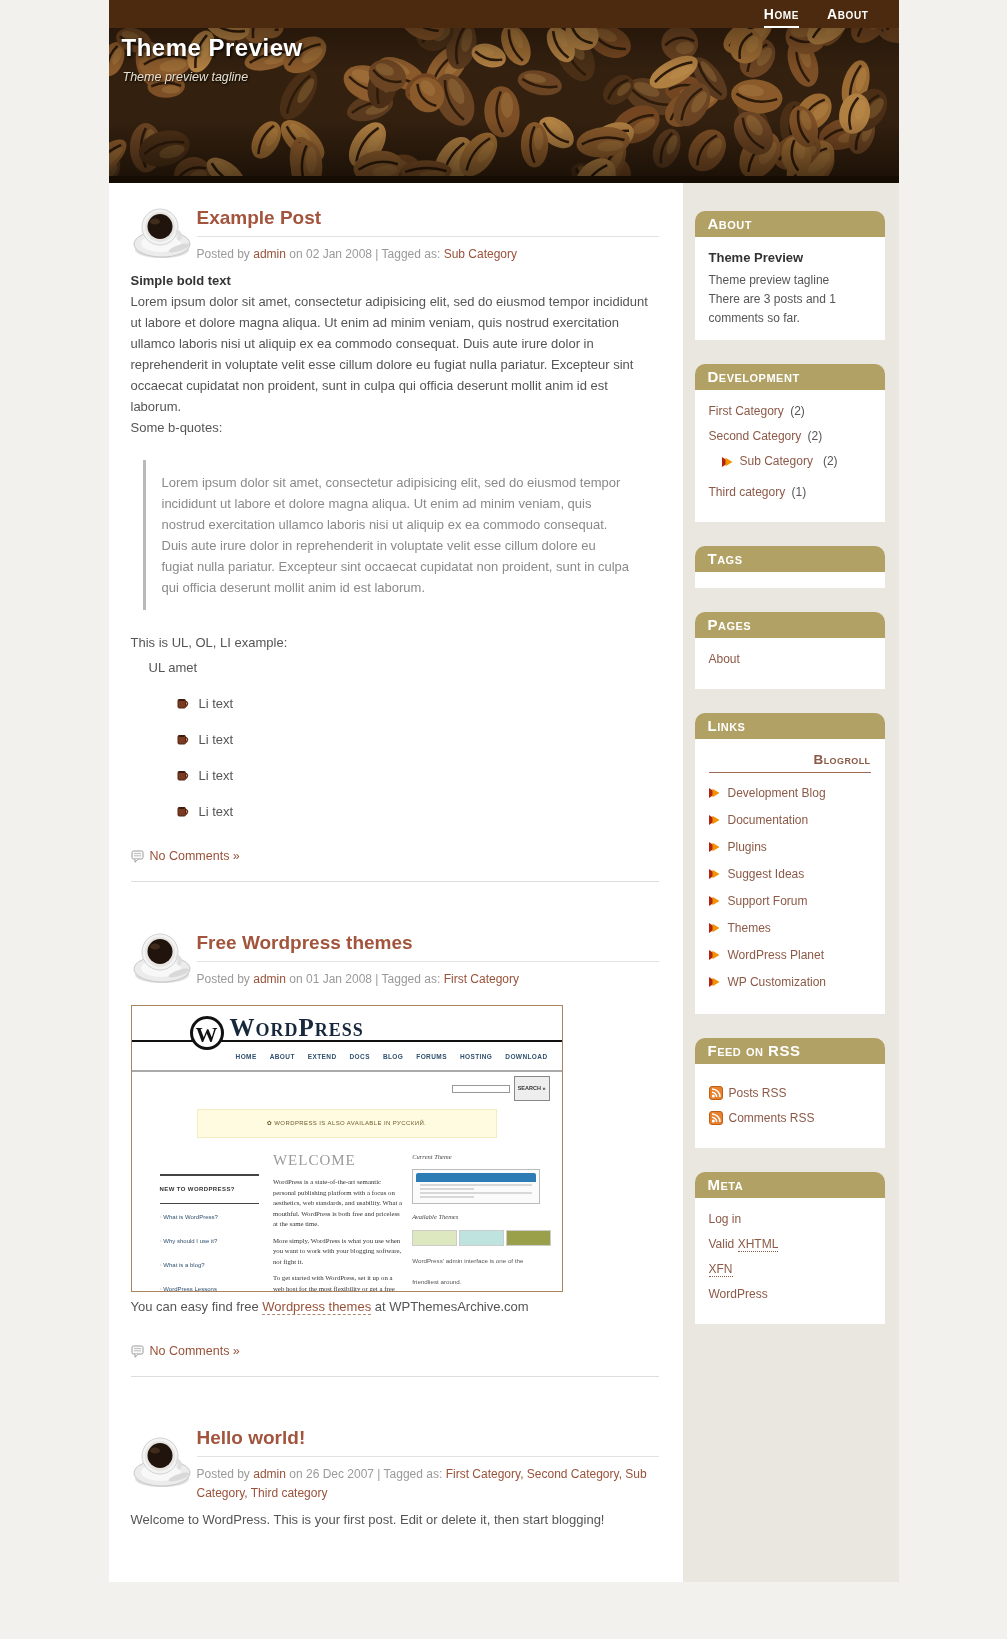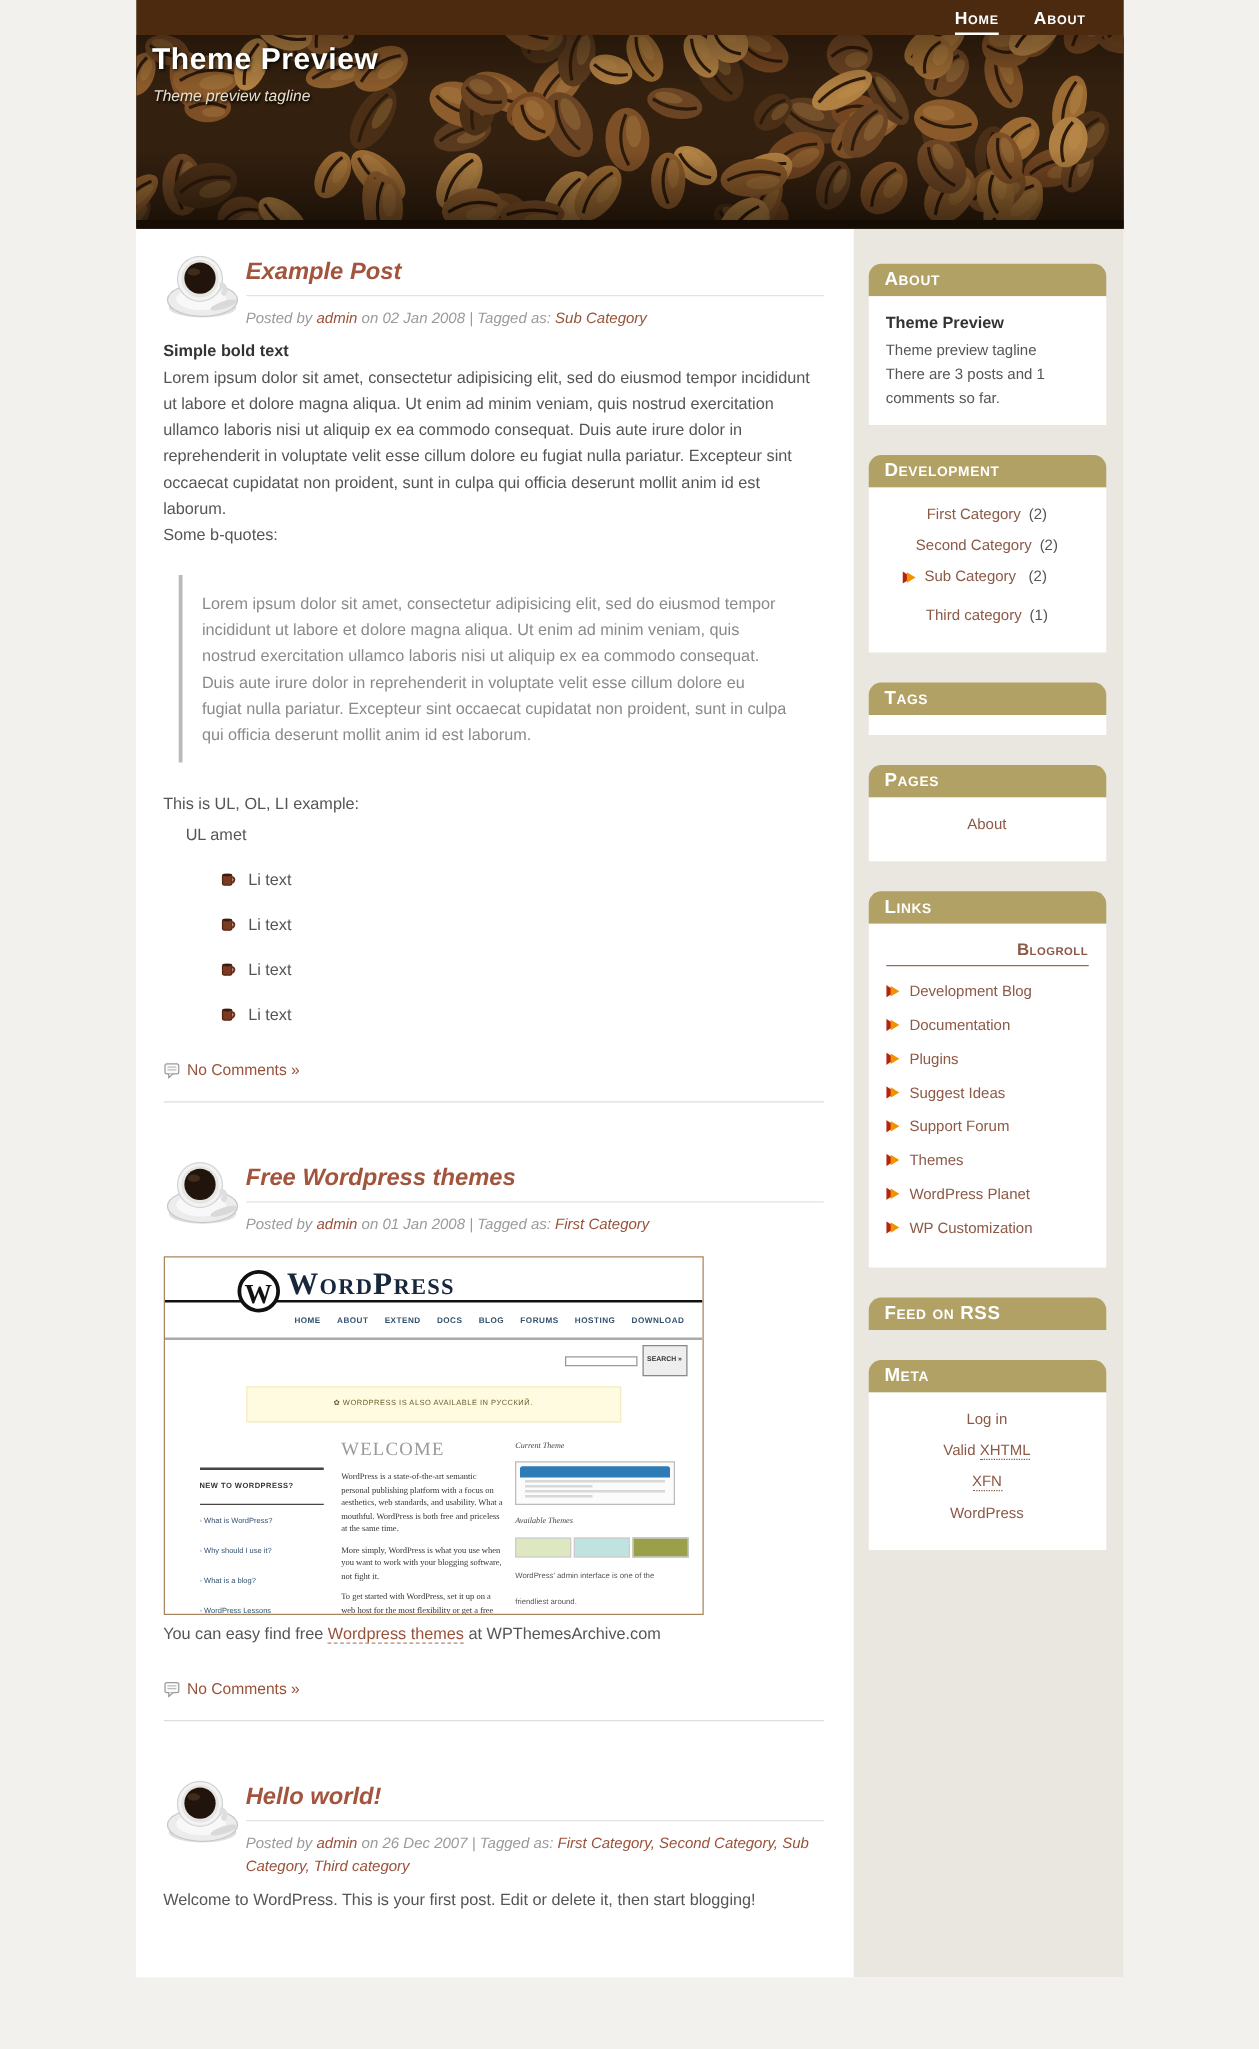--- a/index.html
+++ b/index.html
@@ -20,21 +20,21 @@
   .site-tagline { position:absolute; left:14px; top:42px; color:#e7e0cf; font-style:italic; font-size:12.5px; text-shadow:1px 1px 2px #000; }
 
   
   .main { display:flex; align-items:stretch; }
   .content { width:574px; padding:16px 24px 46px 22px; background:#fff; }
   .sidebar { width:216px; background:#e9e7df; padding:28px 14px 20px 12px; }
 
   
   .post { margin-bottom:6px; }
   .post + .post { margin-top:42px; }
-  .post-head { display:flex; align-items:flex-start;font-style:italic; }
+  .post-head { display:flex; align-items:center; }
   .cup-icon { width:62px; height:60px; flex:0 0 62px; margin:-2px 4px 0 0; }
   .post-head-txt { flex:1; padding-top:8px; }
   .post-title { margin:0; font-size:19px; font-weight:bold; color:#a3543c; padding-bottom:7px; border-bottom:1px solid #e2e2e2; cursor:pointer; }
   .post-meta { font-size:12px; color:#9a9a9a; padding-top:8px; line-height:19px; }
   .meta-link { color:#99523a; cursor:pointer; }
   .tag + .tag::before { content:", "; color:#99523a; }
   .post-body { font-size:13px; color:#555; line-height:21px; margin-top:6px; }
   .post-body p { margin:0 0; }
   .bold-heading { font-weight:bold; color:#333; margin:20px 0 0; font-size:13px; }
   blockquote.bq { margin:22px 0 22px 12px; padding:12px 28px 12px 16px; border-left:3px solid #b9b9b9; color:#8a8a8a; }
@@ -77,21 +77,21 @@
   .wps-caption { font-size:6.2px; color:#555; margin:4px 0 6px; font-family:"Liberation Sans", sans-serif; }
 
   .dashed-link { color:#99523a; border-bottom:1px dashed #b08875; cursor:pointer; }
 
   
   .sbox { margin-bottom:24px; }
   .sbox-h { background:#b2a165; color:#fff; font-variant:small-caps; font-weight:bold; font-size:15px; letter-spacing:.5px; padding:4px 13px 5px; border-radius:10px 10px 0 0; }
   .sbox-b { background:#fff; padding:11px 14px 12px; font-size:12px; color:#555; }
   .sbox-b.empty { padding:8px 14px; }
   .s-link { color:#8c5947; cursor:pointer; }
-  .s-row { margin:10px 0; line-height:15px;text-align:center; }
+  .s-row { margin:10px 0; line-height:15px; }
   .s-row:first-child { margin-top:3px; }
   .s-count { color:#555; margin-left:3px; }
   .about-name { font-weight:bold; color:#333; font-size:13px; margin:2px 0 6px; }
   .about-line { line-height:19px; }
   .search-row { display:flex; gap:9px; align-items:center; padding:4px 0; }
   .search-input { width:106px; height:19px; border:1px solid #9e9e9e; background:#fff; box-shadow:inset 1px 1px 2px #ddd; }
   .go-btn { width:38px; height:22px; font-size:12px; color:#333; border:1px solid #7f9bcc; border-radius:3px; background:linear-gradient(#fdfdfd,#d4d4d4); cursor:pointer; font-family:"Liberation Sans", sans-serif; }
   .cat-sub { display:flex; align-items:center; gap:7px; padding-left:13px; }
   .cat-gap { margin-top:16px; }
   .arrow-icon { width:11px; height:10px; flex:0 0 11px; }
@@ -940,20 +940,40 @@
                   <path d="M3.5,0.8 L10.5,5 L3.5,9.2 Z" fill="#f29200"></path>
                 </svg>
                 <span class="s-link">WP Customization</span>
               </div>
             </div>
         </div>
       </div>
 
       <div class="sbox">
         <div class="sbox-h">Feed on RSS</div>
+        <div class="sbox-b">
+          <div class="feed-row">
+            <svg class="rss-icon" viewBox="0 0 14 14">
+              <rect x="0.5" y="0.5" width="13" height="13" rx="2.5" fill="#e8812d" stroke="#c05f14"></rect>
+              <circle cx="4.3" cy="10" r="1.5" fill="#fff"></circle>
+              <path d="M3,6.3 a4.7,4.7 0 0 1 4.7,4.7" stroke="#fff" stroke-width="1.5" fill="none"></path>
+              <path d="M3,3 a8,8 0 0 1 8,8" stroke="#fff" stroke-width="1.5" fill="none"></path>
+            </svg>
+            <span class="s-link">Posts RSS</span>
+          </div>
+          <div class="feed-row">
+            <svg class="rss-icon" viewBox="0 0 14 14">
+              <rect x="0.5" y="0.5" width="13" height="13" rx="2.5" fill="#e8812d" stroke="#c05f14"></rect>
+              <circle cx="4.3" cy="10" r="1.5" fill="#fff"></circle>
+              <path d="M3,6.3 a4.7,4.7 0 0 1 4.7,4.7" stroke="#fff" stroke-width="1.5" fill="none"></path>
+              <path d="M3,3 a8,8 0 0 1 8,8" stroke="#fff" stroke-width="1.5" fill="none"></path>
+            </svg>
+            <span class="s-link">Comments RSS</span>
+          </div>
+        </div>
       </div>
 
       <div class="sbox">
         <div class="sbox-h">Meta</div>
         <div class="sbox-b">
           <div class="s-row">
             <span class="s-link">Log in</span>
           </div>
           <div class="s-row">
             <span class="s-link"><span>Valid</span> <span class="dotted">XHTML</span></span>

